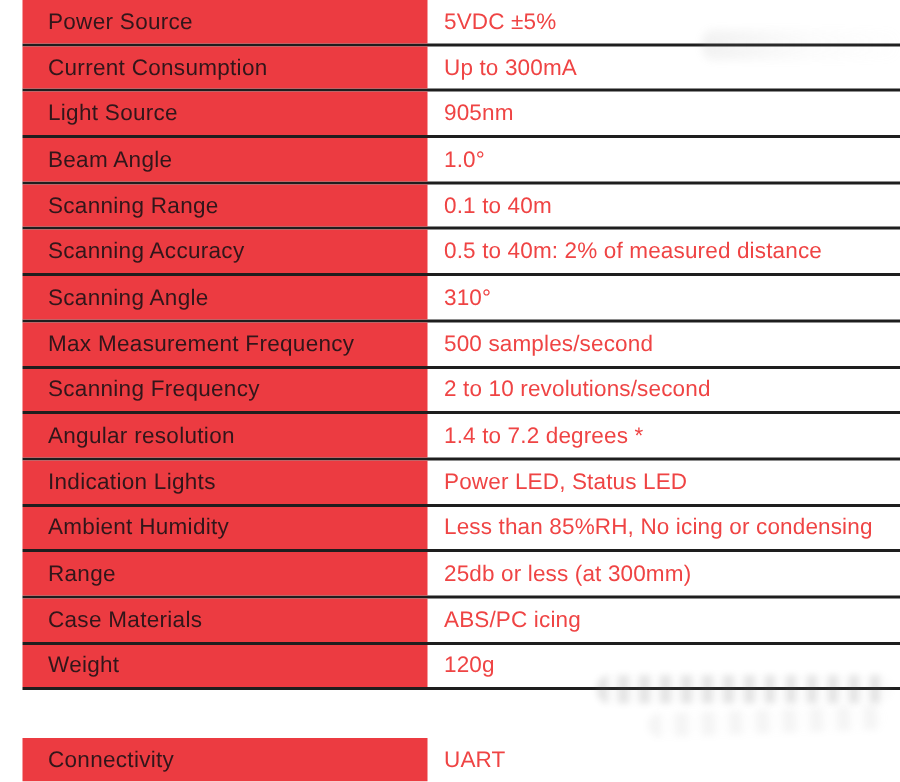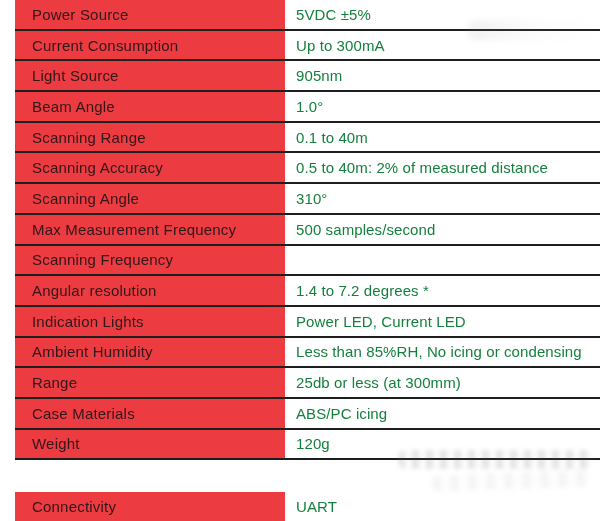--- a/index.html
+++ b/index.html
@@ -42,21 +42,21 @@
     padding-left: 17px;
     font-size: 15px;
     letter-spacing: 0.2px;
     white-space: nowrap;
   }
   .value-cell {
     flex: 1;
     display: flex;
     align-items: center;
     padding-left: 11px;
-    color: #15803d;
+    color: #ef4444;
     font-size: 15px;
     letter-spacing: 0.1px;
     white-space: nowrap;
   }
   .watermark-green {
     position: absolute;
     right: 13px;
     top: 519px;
     font-size: 17px;
     letter-spacing: 0.6px;
@@ -138,30 +138,31 @@
   </div>
 
 
   <div class="row">
     <div class="label-cell">Max Measurement Frequency</div>
     <div class="value-cell">500 samples/second</div>
   </div>
 
   <div class="row">
     <div class="label-cell">Scanning Frequency</div>
+    <div class="value-cell">2 to 10 revolutions/second</div>
   </div>
 
   <div class="row">
     <div class="label-cell">Angular resolution</div>
     <div class="value-cell">1.4 to 7.2 degrees *</div>
   </div>
 
   <div class="row">
     <div class="label-cell">Indication Lights</div>
-    <div class="value-cell">Power LED, Current LED</div>
+    <div class="value-cell">Power LED, Status LED</div>
   </div>
 
 
   <div class="row">
     <div class="label-cell">Ambient Humidity</div>
     <div class="value-cell">Less than 85%RH, No icing or condensing</div>
   </div>
 
   <div class="row">
     <div class="label-cell">Range</div>

